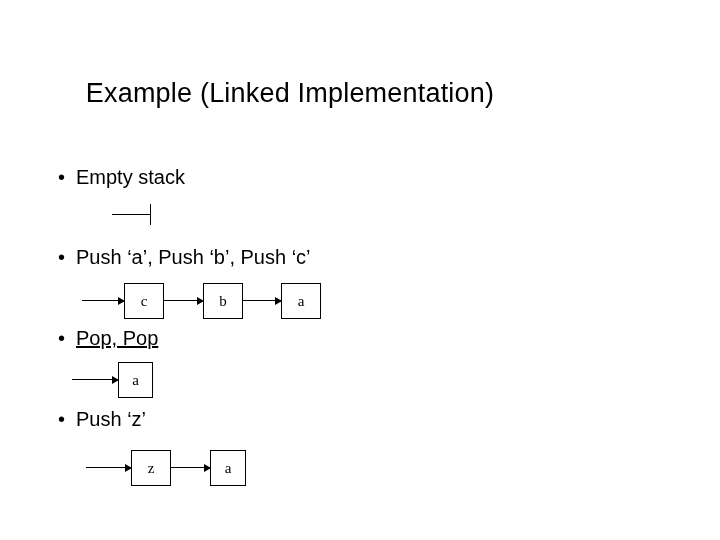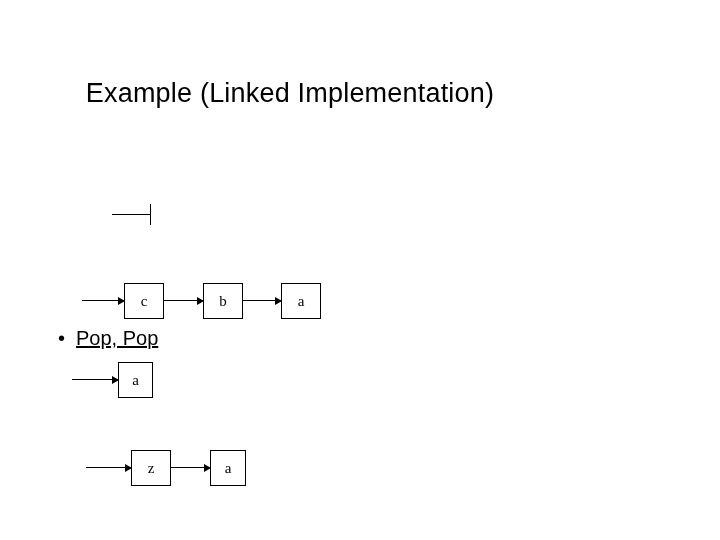--- a/index.html
+++ b/index.html
@@ -92,45 +92,54 @@
     background: #000000;
   }
 </style>
 </head>
 <body>
 
 <div class="slide">
 
   <div class="slide-title">Example (Linked Implementation)</div>
 
+  <div class="bullet" style="left:58px; top:166px;">
+    <span class="dot">•</span><span>Empty stack</span>
+  </div>
 
   <div class="diagram" style="left:112px; top:200px; width:180px; height:30px;">
     <div class="arrow no-head" style="left:0px; top:14px; width:38px;"></div>
     <div class="terminator" style="left:38px; top:4px; height:21px;"></div>
   </div>
 
+  <div class="bullet" style="left:58px; top:246px;">
+    <span class="dot">•</span><span>Push ‘a’, Push ‘b’, Push ‘c’</span>
+  </div>
 
   <div class="diagram" style="left:82px; top:283px; width:280px; height:36px;">
     <div class="arrow" style="left:0px; top:17px; width:42px;"></div>
     <div class="node" style="left:42px; top:0px; width:40px; height:36px;">c</div>
     <div class="arrow" style="left:82px; top:17px; width:39px;"></div>
     <div class="node" style="left:121px; top:0px; width:40px; height:36px;">b</div>
     <div class="arrow" style="left:161px; top:17px; width:38px;"></div>
     <div class="node" style="left:199px; top:0px; width:40px; height:36px;">a</div>
   </div>
 
   <div class="bullet" style="left:58px; top:327px;text-decoration:underline;">
     <span class="dot">•</span><span>Pop, Pop</span>
   </div>
 
   <div class="diagram" style="left:72px; top:362px; width:160px; height:36px;">
     <div class="arrow" style="left:0px; top:17px; width:46px;"></div>
     <div class="node" style="left:46px; top:0px; width:35px; height:36px;">a</div>
   </div>
 
+  <div class="bullet" style="left:58px; top:408px;">
+    <span class="dot">•</span><span>Push ‘z’</span>
+  </div>
 
   <div class="diagram" style="left:86px; top:450px; width:240px; height:36px;">
     <div class="arrow" style="left:0px; top:17px; width:45px;"></div>
     <div class="node" style="left:45px; top:0px; width:40px; height:36px;">z</div>
     <div class="arrow" style="left:85px; top:17px; width:39px;"></div>
     <div class="node" style="left:124px; top:0px; width:36px; height:36px;">a</div>
   </div>
 
 </div>
 

